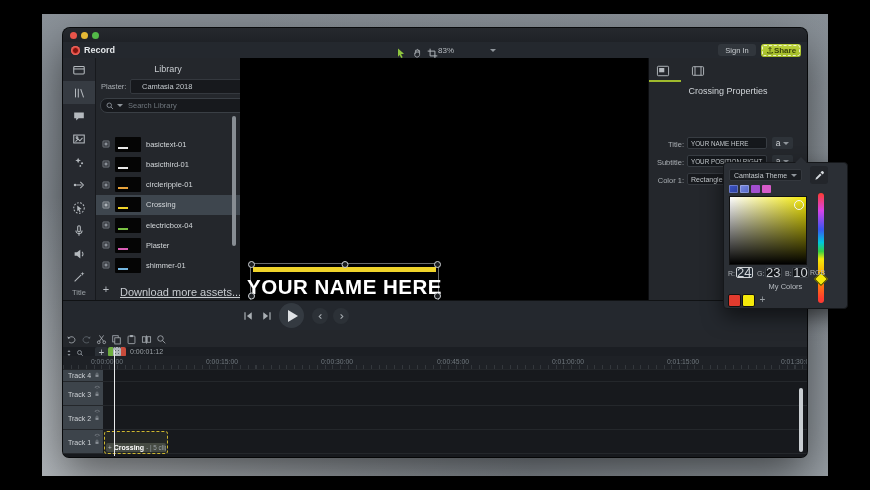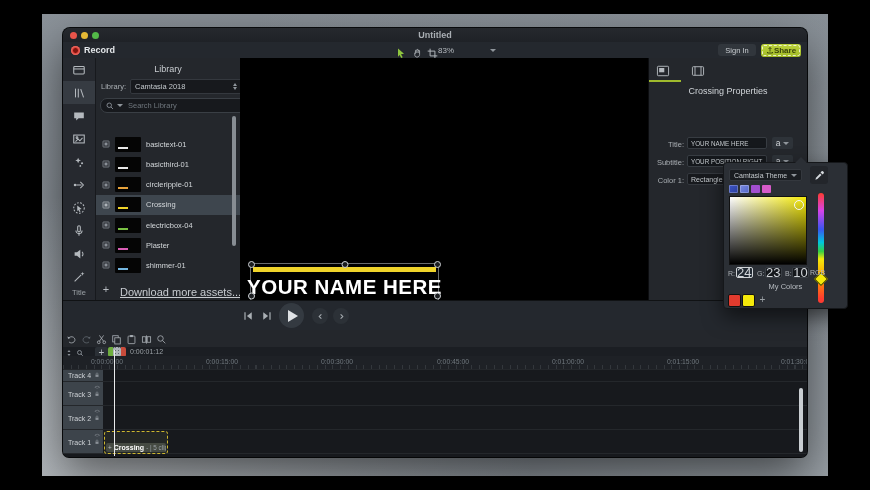--- a/index.html
+++ b/index.html
@@ -44,21 +44,21 @@
   
   #iconstrip{left:0;top:0;width:32px;height:242px;background:#26292f;border-right:1px solid #17191d;}
   .sideitem{width:32px;height:23px;display:flex;align-items:center;justify-content:center;}
   .sideitem.sel{background:#363b42;}
   .sideitem svg{stroke:#b4b9be;fill:none;stroke-width:1.2;}
   #sidebar-more{width:32px;position:absolute;bottom:3px;text-align:center;font-size:7.5px;color:#9aa0a5;}
   
   #library{left:33px;top:0;width:144px;height:242px;background:#24272c;border-right:1px solid #101214;}
   #library-title{left:0;right:0;top:6px;text-align:center;font-size:9px;color:#c8ccd0;}
   #library-label{left:5px;top:24px;font-size:7.5px;color:#a9aeb3;}
-  #library-select{left:34px;top:21px;width:102px;height:13px;background:#17191d;border:1px solid #34383e;border-radius:2px;display:flex;align-items:center;justify-content:space-between;padding:0 4px;}
+  #library-select{left:34px;top:21px;width:102px;height:13px;background:#17191d;border:1px solid #34383e;border-radius:2px;display:flex;align-items:center;justify-content:space-between;padding:0 11px;}
   #library-select span{font-size:7.5px;color:#c3c8cc;}
   #search-wrap{left:4px;top:40px;width:136px;height:13px;background:#17191d;border:1px solid #3a3f45;border-radius:7px;display:flex;align-items:center;padding:0 5px;gap:3px;}
   #search-input{flex:1;background:transparent;border:none;outline:none;font-size:7.5px;color:#c3c8cc;font-family:"Liberation Sans",sans-serif;}
   #search-input::placeholder{color:#6e757c;}
   #liblist{left:0;top:56px;width:144px;height:182px;overflow:hidden;}
   .librow{position:absolute;left:0;width:144px;height:20px;display:flex;align-items:center;gap:5px;padding-left:6px;box-sizing:border-box;}
   .librow.sel{background:#3e464e;}
   .grpicon{flex:0 0 auto;}
   .thumb{position:relative;width:26px;height:15px;background:#050505;border-radius:1px;flex:0 0 auto;}
   .thumb::after{content:"";position:absolute;left:3px;bottom:3px;width:10px;height:2px;background:var(--tc,#888);}
@@ -147,21 +147,20 @@
 <body>
 
 <div id="desktop" class="abs"></div>
 
 <div id="win" class="abs">
 
   <div id="titlebar" class="abs">
     <span class="light abs" id="light-close"></span>
     <span class="light abs" id="light-min"></span>
     <span class="light abs" id="light-zoom"></span>
-    <div id="win-title" class="abs">Untitled</div>
   </div>
 
   <div id="toolbar" class="abs">
     <div id="record-btn" class="abs">
       <span id="record-ico"></span>
       <span id="record-label">Record</span>
     </div>
     <div class="viewtool abs" style="left:332px">
       <svg width="12" height="12" viewBox="0 0 16 16">
           <path d="M4 2l8 7-4 .7 2.3 4-2 1-2.2-4L4 13z" fill="#8fc63f"></path>
@@ -257,21 +256,21 @@
         <svg width="14" height="14" viewBox="0 0 16 16">
             <line x1="3" y1="13" x2="10.5" y2="5.5"></line>
             <path d="M12 2l.6 1.7L14.3 4.3l-1.7.6L12 6.6l-.6-1.7-1.7-.6 1.7-.6z" fill="#b4b9be" stroke="none"></path>
           </svg>
       </div>
       <div id="sidebar-more">Title</div>
     </div>
 
     <div id="library" class="abs">
       <div id="library-title" class="abs">Library</div>
-      <span id="library-label" class="abs">Library:</span>
+      <span id="library-label" class="abs">Plaster:</span>
       <div id="library-select" class="abs">
         <span>Camtasia 2018</span>
         <span class="caret-updown">
             <i class="u"></i>
             <i class="d"></i>
           </span>
       </div>
       <div id="search-wrap" class="abs">
         <svg width="8" height="8" viewBox="0 0 16 16">
             <circle cx="6.5" cy="6.5" r="4.5" stroke="#8a9097" fill="none" stroke-width="1.8"></circle>

